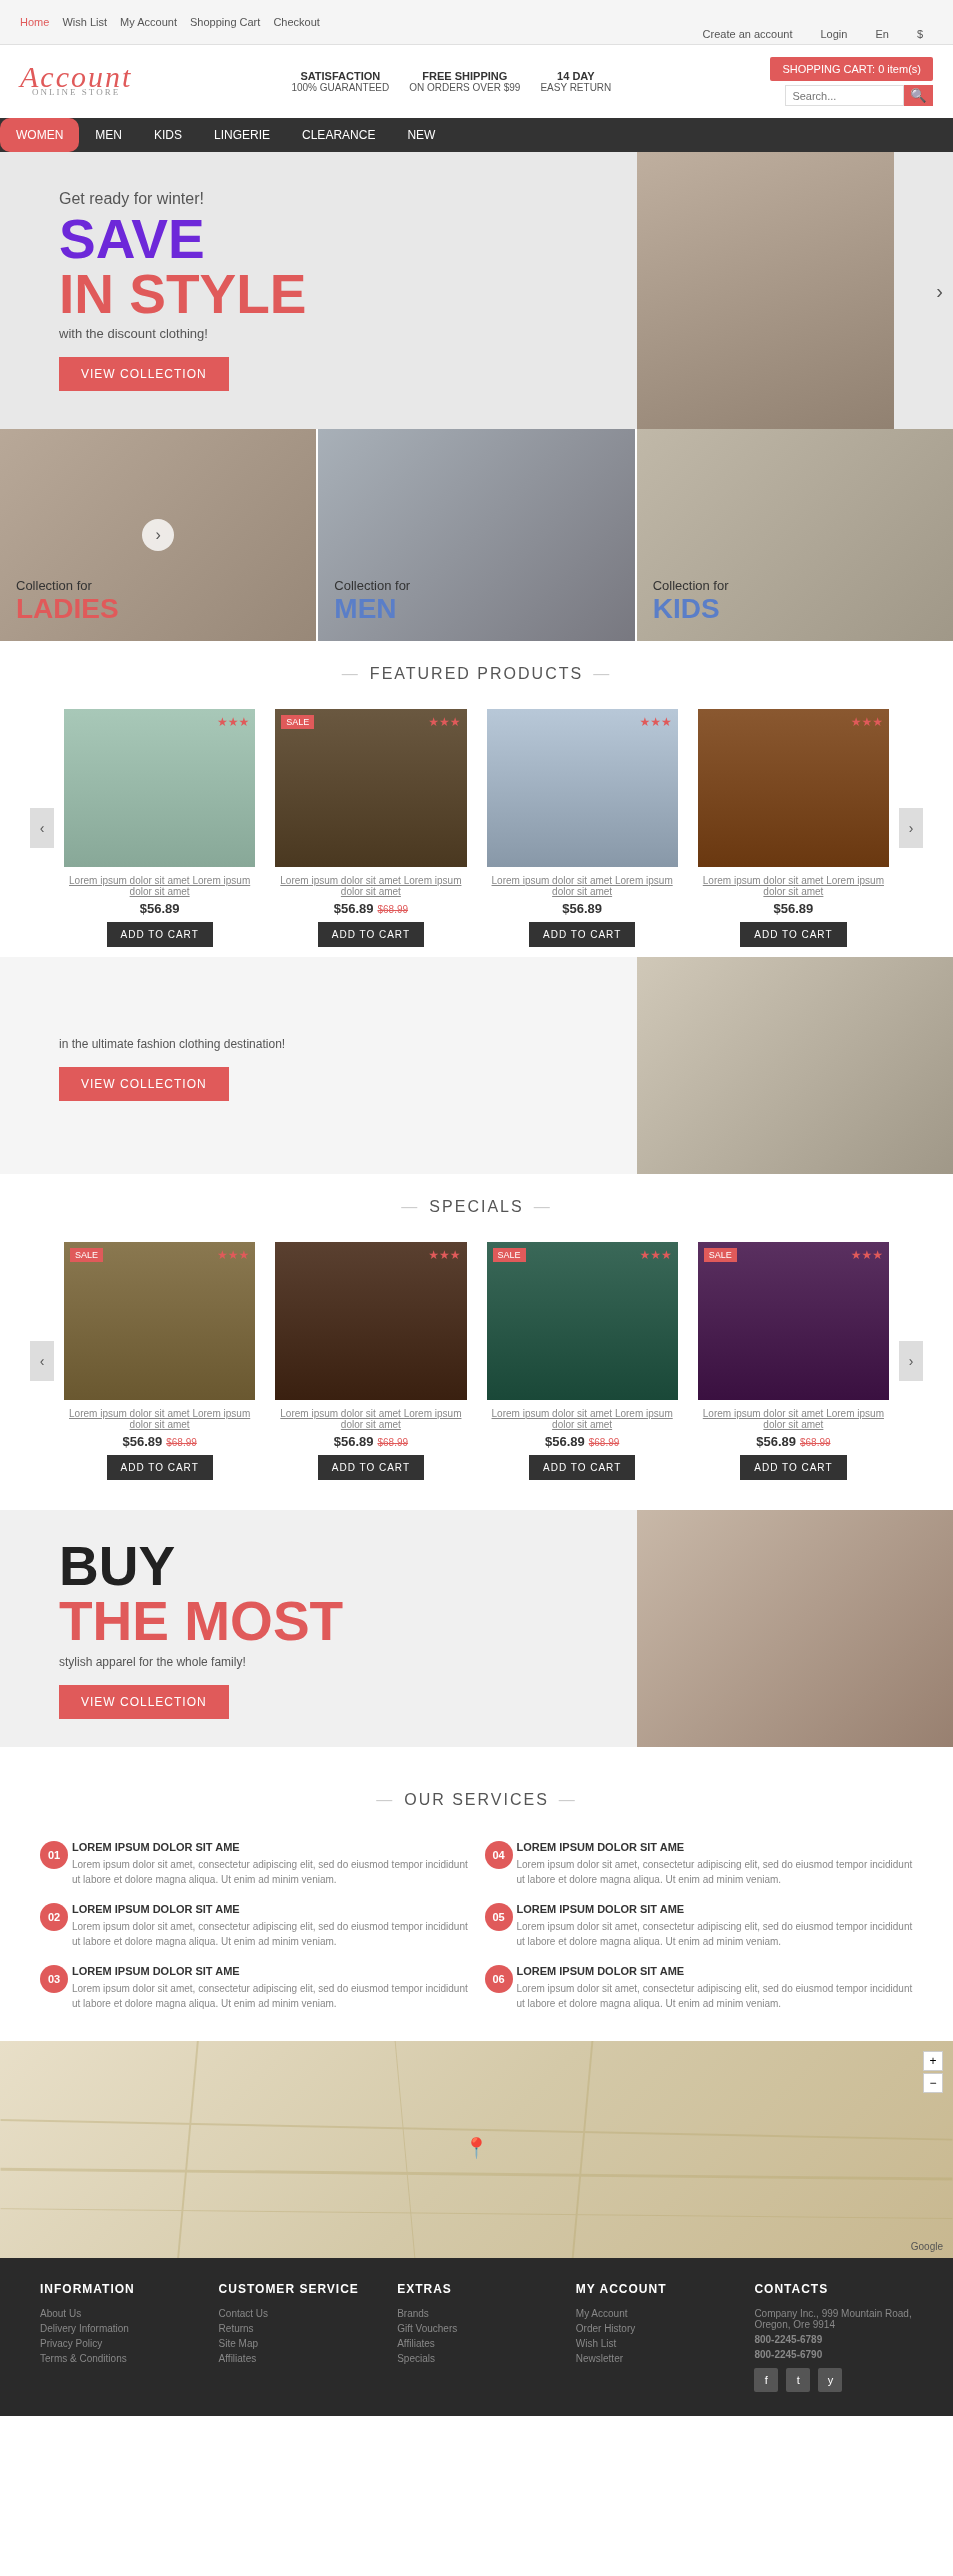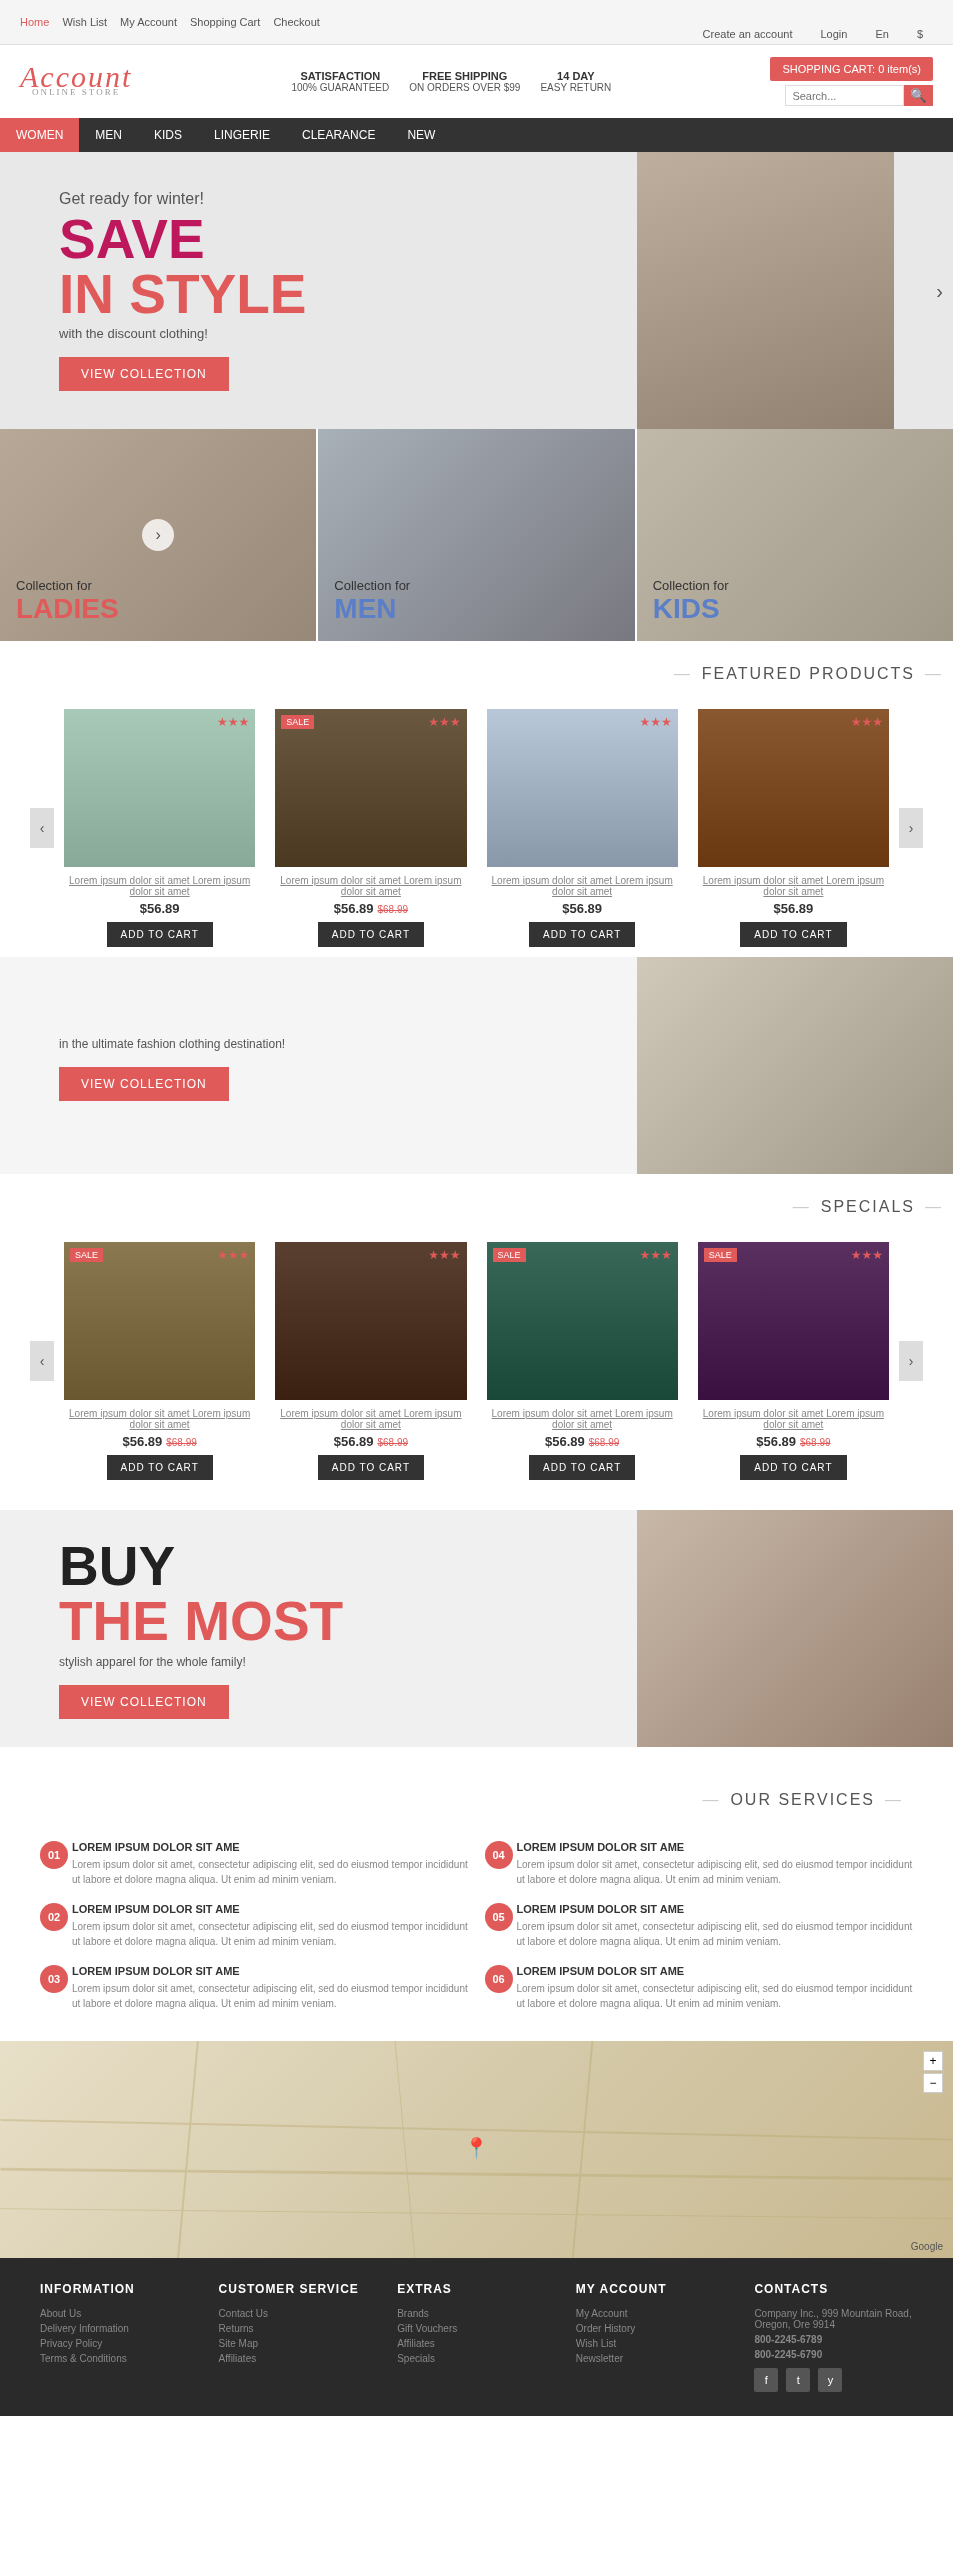--- a/index.html
+++ b/index.html
@@ -21,21 +21,21 @@
     .header-features strong { font-size: 11px; color: #333; }
     .cart-area { display: flex; flex-direction: column; align-items: flex-end; gap: 4px; }
     .cart-box { background: #e05a5a; color: #fff; padding: 6px 12px; font-size: 11px; border-radius: 2px; }
     .search-box { display: flex; }
     .search-box input { border: 1px solid #ddd; padding: 3px 6px; font-size: 11px; width: 119px; }
     .search-box button { background: #e05a5a; color: #fff; border: none; padding: 3px 6px; cursor: pointer; }
 
     
     .nav { background: #333; display: flex; align-items: center; }
     .nav a { color: #fff; text-decoration: none; padding: 10px 16px; font-size: 12px; display: block; }
-    .nav a.active { background: #e05a5a; }
+    .nav a.active { background: #e05a5a; border-radius: 10px; }
 
     
     .hero { background: #e8e8e8; position: relative; height: 277px; overflow: hidden; display: flex; align-items: center; }
     .hero-text { padding: 40px 59px; z-index: 2; }
     .hero-text .small { font-size: 16px; color: #555; margin-bottom: 4px; }
     .hero-text h1 { font-size: 55px; font-weight: 900; color: #222; line-height: 1; }
     .hero-text h1 span { color: #e05a5a; display: block; }
     .hero-text p { font-size: 13px; color: #555; margin-top: 4px; }
     .hero-btn { background: #e05a5a; color: #fff; padding: 10px 22px; border: none; margin-top: 16px; cursor: pointer; font-size: 12px; display: inline-block; text-transform: uppercase; letter-spacing: 1px; }
     .hero-model { position: absolute; right: 59px; top: -10px; width: 257px; height: 296px; background: #bbb; border-radius: 4px; overflow: hidden; }
@@ -48,21 +48,21 @@
     .collection-bg { width: 100%; height: 100%; background: #ccc; }
     .collection-overlay { position: absolute; bottom: 0; left: 0; right: 0; padding: 16px; }
     .collection-overlay .coll-title { font-size: 13px; color: #333; font-weight: normal; }
     .collection-overlay .coll-name { font-size: 28px; font-weight: 900; }
     .collection-panel.ladies .coll-name { color: #e05a5a; }
     .collection-panel.men .coll-name { color: #5a7ec8; }
     .collection-panel.kids .coll-name { color: #5a7ec8; }
     .collection-arrow { position: absolute; top: 50%; left: 50%; transform: translate(-50%, -50%); width: 32px; height: 32px; border-radius: 50%; background: rgba(255,255,255,0.8); display: flex; align-items: center; justify-content: center; font-size: 16px; color: #555; cursor: pointer; }
 
     
-    .section-title { text-align: right; padding: 24px 0 16px; font-size: 16px; color: #555; font-weight: normal; letter-spacing: 2px; text-transform: uppercase; }
+    .section-title { text-align: center; padding: 24px 0 16px; font-size: 16px; color: #555; font-weight: normal; letter-spacing: 2px; text-transform: uppercase; }
     .section-title::before, .section-title::after { content: '—'; margin: 0 10px; color: #ccc; }
     .products-row { position: relative; display: flex; align-items: center; padding: 0 30px; background: #fff; }
     .products-carousel { display: flex; gap: 0; flex: 1; overflow: hidden; }
     .product-card { flex: 0 0 25%; padding: 10px; text-align: center; }
     .product-img { width: 100%; height: 158px; background: #e8e8e8; margin-bottom: 8px; display: flex; align-items: center; justify-content: center; position: relative; overflow: hidden; }
     .product-img .sale-badge { position: absolute; top: 6px; left: 6px; background: #e05a5a; color: #fff; font-size: 9px; padding: 2px 5px; }
     .product-stars { color: #e05a5a; font-size: 12px; position: absolute; top: 6px; right: 6px; }
     .product-desc { font-size: 10px; color: #888; margin-bottom: 4px; text-decoration: underline; }
     .product-price { font-size: 13px; font-weight: bold; color: #333; }
     .product-price .old-price { font-size: 10px; color: #e05a5a; text-decoration: line-through; margin-left: 4px; font-weight: normal; }
@@ -180,21 +180,21 @@
   <a>KIDS</a>
   <a>LINGERIE</a>
   <a>CLEARANCE</a>
   <a>NEW</a>
 </nav>
 
 <div class="hero">
   <div class="hero-text">
     <div class="small">Get ready for winter!</div>
     <h1>
-      <span style="color:#be185d;">SAVE</span>
+      <span style="color:#6d28d9;">SAVE</span>
       <span style="color:#e05a5a;">IN STYLE</span>
     </h1>
     <p>with the discount clothing!</p>
     <button class="hero-btn">VIEW COLLECTION</button>
   </div>
   <div class="hero-model" style="background:linear-gradient(160deg,#c0b0a0,#908070);"></div>
   <div class="hero-nav">›</div>
 </div>
 
 <div class="collections">

